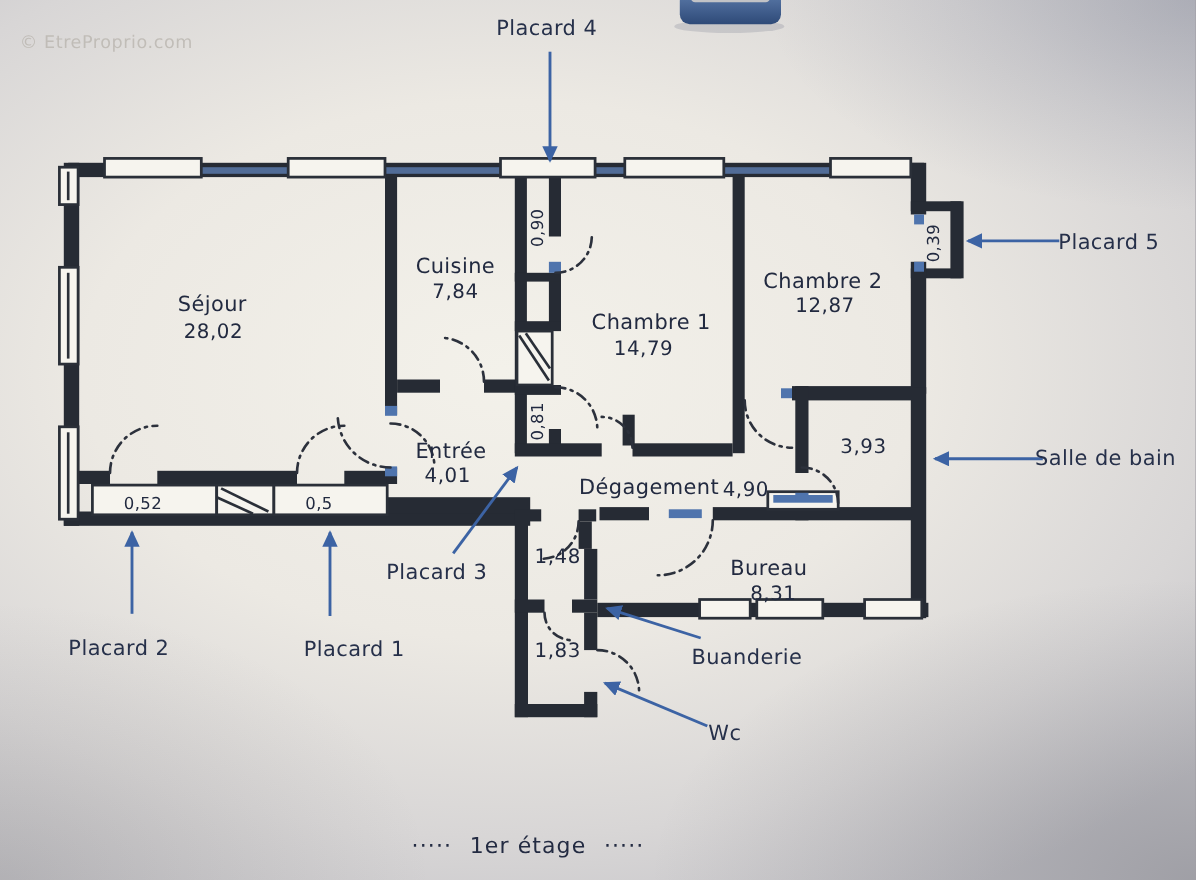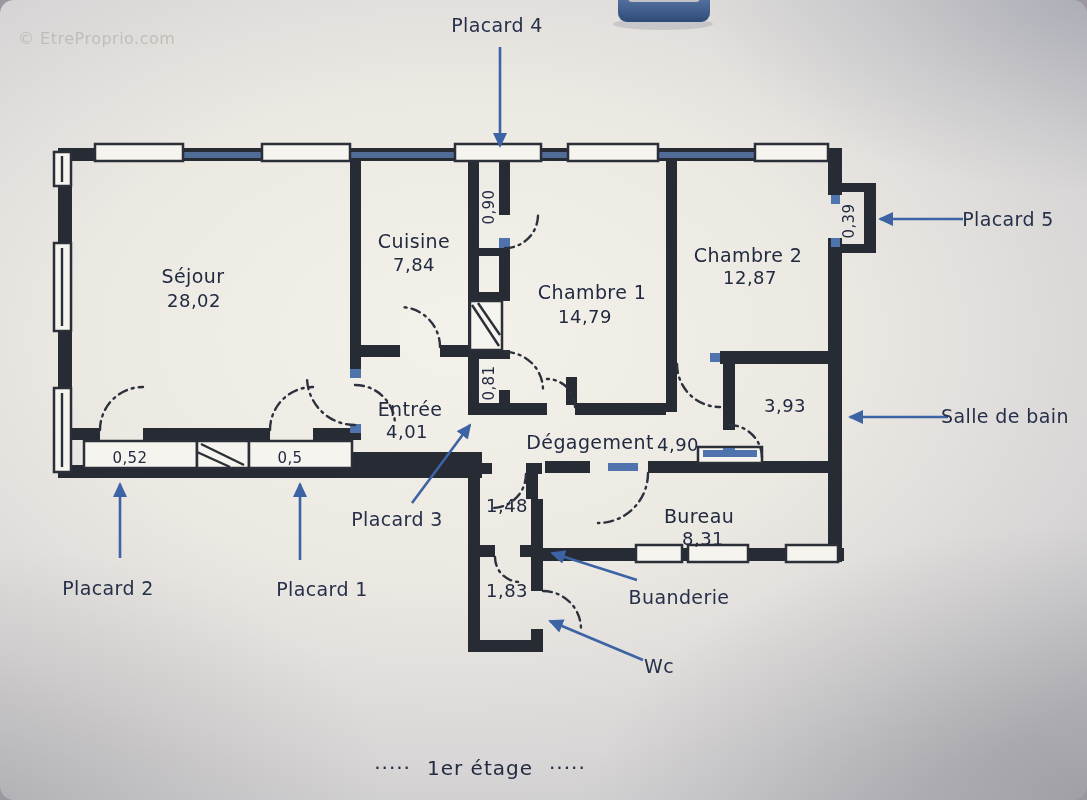--- a/index.html
+++ b/index.html
@@ -6,21 +6,20 @@
   .photo{
     position:relative;
     width:1087px;height:800px;
     overflow:hidden;
     background:
       radial-gradient(ellipse 120% 90% at 100% 100%, rgba(60,62,75,.28) 0%, rgba(60,62,75,0) 38%),
       radial-gradient(ellipse 90% 60% at 100% 0%, rgba(70,80,110,.22) 0%, rgba(70,80,110,0) 40%),
       radial-gradient(ellipse 80% 70% at 0% 100%, rgba(90,88,90,.18) 0%, rgba(90,88,90,0) 45%),
       radial-gradient(ellipse 78% 68% at 42% 42%, #f3f1ea 0%, #ece9e3 45%, #d8d6d6 78%, #c6c5c9 100%);
     font-family:"DejaVu Sans", sans-serif;
-    border-radius:14px;
   }
   svg{position:absolute;left:0;top:0;}
   .wall{fill:#262b34;}
   .win{fill:#f6f4ee;stroke:#2a2f38;stroke-width:2.5;}
   .bluefill{fill:#4f74ad;}
   .bluetint{fill:#5e7fb4;opacity:.78;}
   .arc{fill:none;stroke:#2c313c;stroke-width:2.4;stroke-dasharray:9 5 2 5;stroke-linecap:round;}
   .hatch{fill:#f6f4ee;stroke:#2a2f38;stroke-width:2.5;}
   .hline{stroke:#2a2f38;stroke-width:2.4;}
   .arrow{stroke:#3c63a4;stroke-width:2.6;fill:none;}

